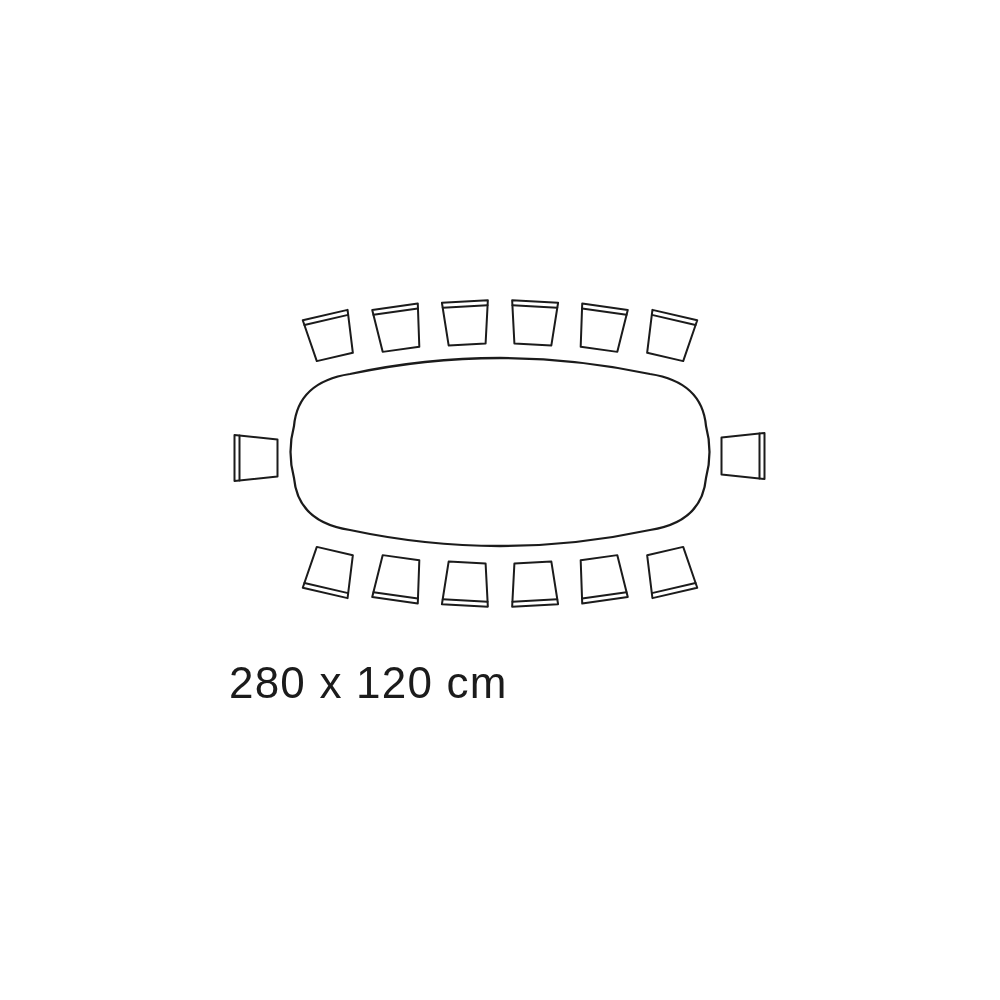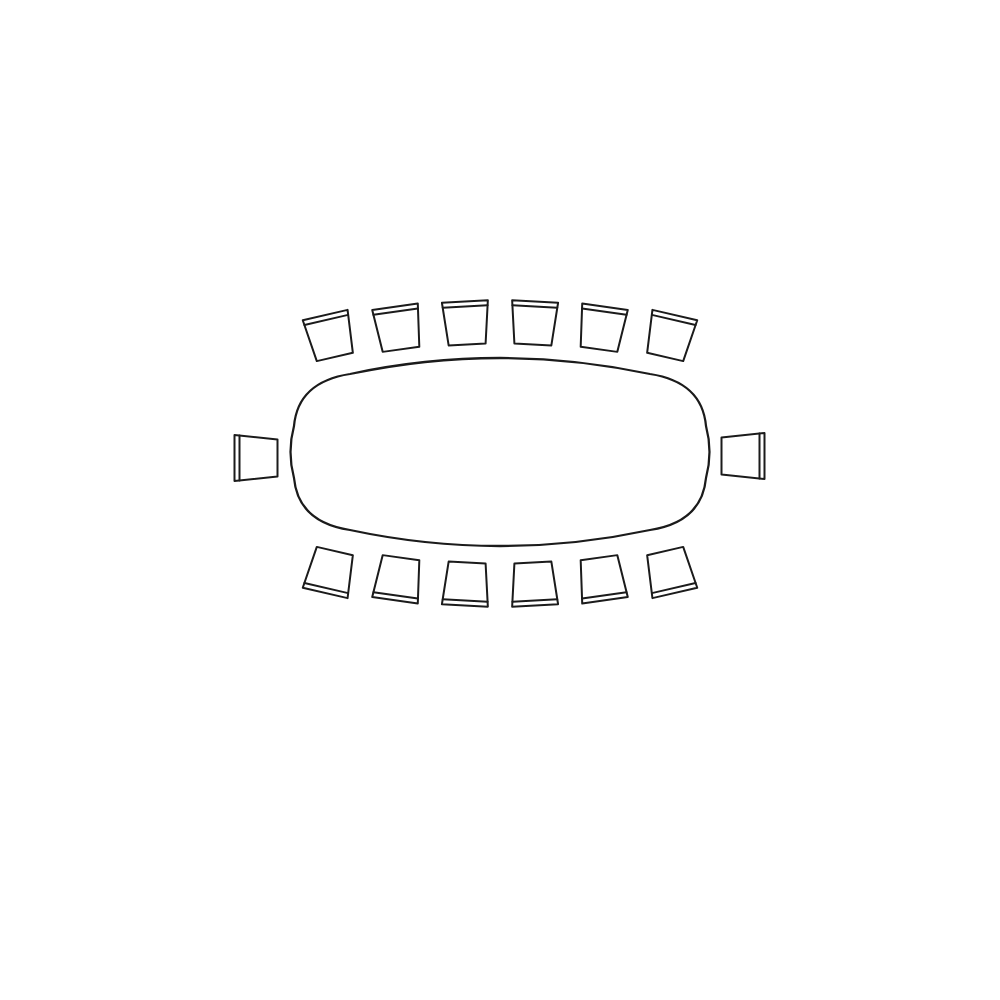--- a/index.html
+++ b/index.html
@@ -93,14 +93,15 @@
     <use href="#chair" transform="translate(398 579) rotate(188)"></use>
     <use href="#chair" transform="translate(466 584) rotate(183)"></use>
     <use href="#chair" transform="translate(534 584) rotate(177)"></use>
     <use href="#chair" transform="translate(602 579) rotate(172)"></use>
     <use href="#chair" transform="translate(670 572) rotate(167)"></use>
 
     <use href="#chair" transform="translate(256 458) rotate(-90)"></use>
     <use href="#chair" transform="translate(743 456) rotate(90)"></use>
   </svg>
 
+  <div class="dim-label">280 x 120 cm</div>
 
 </div>
 
 </body></html>

